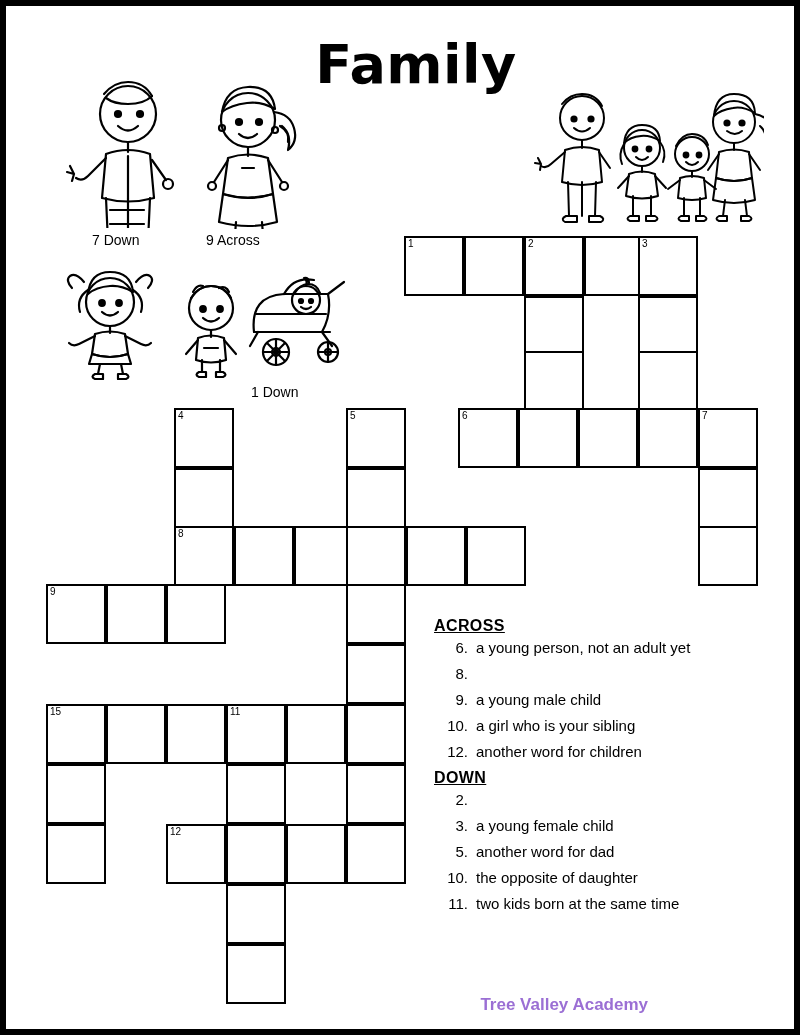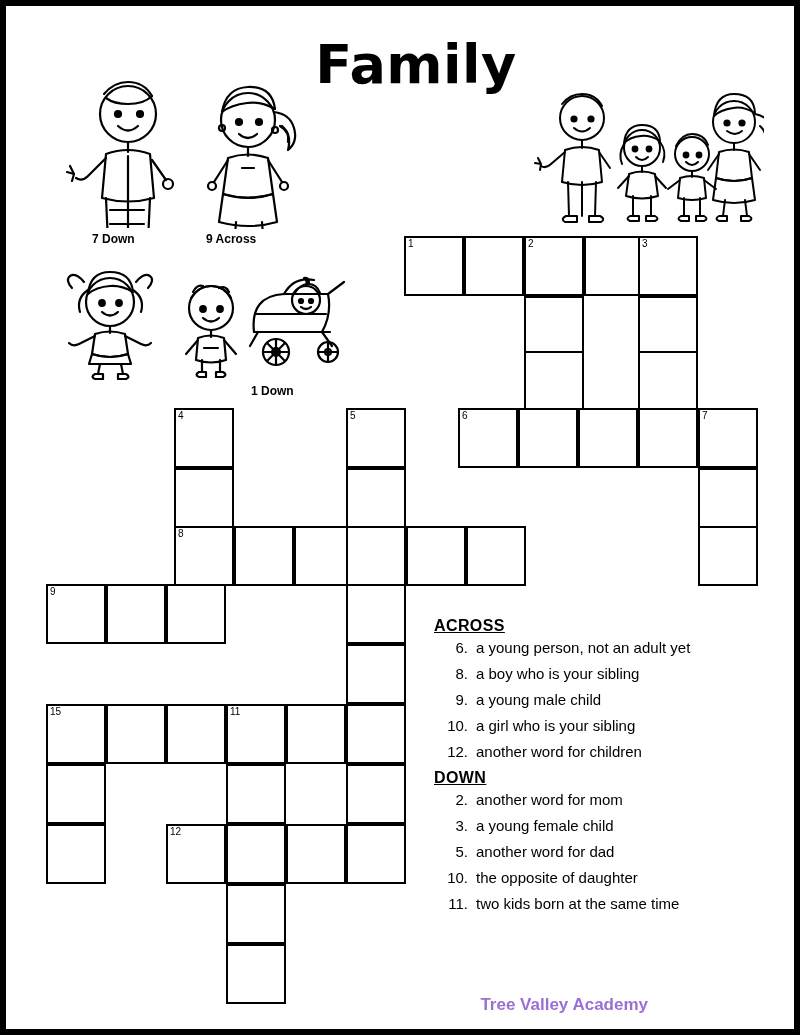--- a/index.html
+++ b/index.html
@@ -49,22 +49,22 @@
     width: 340px;
     text-align: center;
     font-family: "Liberation Sans", sans-serif;
     font-size: 15px;
     letter-spacing: 1.2px;
   }
 
   
   .caption {
     position: absolute;
-    font-size: 12px;
-    font-weight: bold;
+    font-size: 14px;
+    font-weight: normal;
     font-family: "Liberation Sans", sans-serif;
     white-space: nowrap;
   }
 
   
   #grid-layer {
     position: absolute;
     left: 0; top: 0;
     width: 788px; height: 1023px;
     pointer-events: none;
@@ -390,41 +390,39 @@
 
     <div class="clues">
       <div class="clue-heading">ACROSS</div>
       <ul class="clue-list" id="across-list">
           <li class="clue-item">
             <span class="clue-num">6.</span>
             <span class="clue-text">a young person, not an adult yet</span>
           </li>
           <li class="clue-item">
             <span class="clue-num">8.</span>
-            <span class="clue-text">a boy who is your sibling</span>
           </li>
           <li class="clue-item">
             <span class="clue-num">9.</span>
             <span class="clue-text">a young male child</span>
           </li>
           <li class="clue-item">
             <span class="clue-num">10.</span>
             <span class="clue-text">a girl who is your sibling</span>
           </li>
           <li class="clue-item">
             <span class="clue-num">12.</span>
             <span class="clue-text">another word for children</span>
           </li>
         </ul>
       <div class="down-block">
         <div class="clue-heading">DOWN</div>
         <ul class="clue-list" id="down-list">
             <li class="clue-item">
               <span class="clue-num">2.</span>
-              <span class="clue-text">another word for mom</span>
             </li>
             <li class="clue-item">
               <span class="clue-num">3.</span>
               <span class="clue-text">a young female child</span>
             </li>
             <li class="clue-item">
               <span class="clue-num">5.</span>
               <span class="clue-text">another word for dad</span>
             </li>
             <li class="clue-item">

